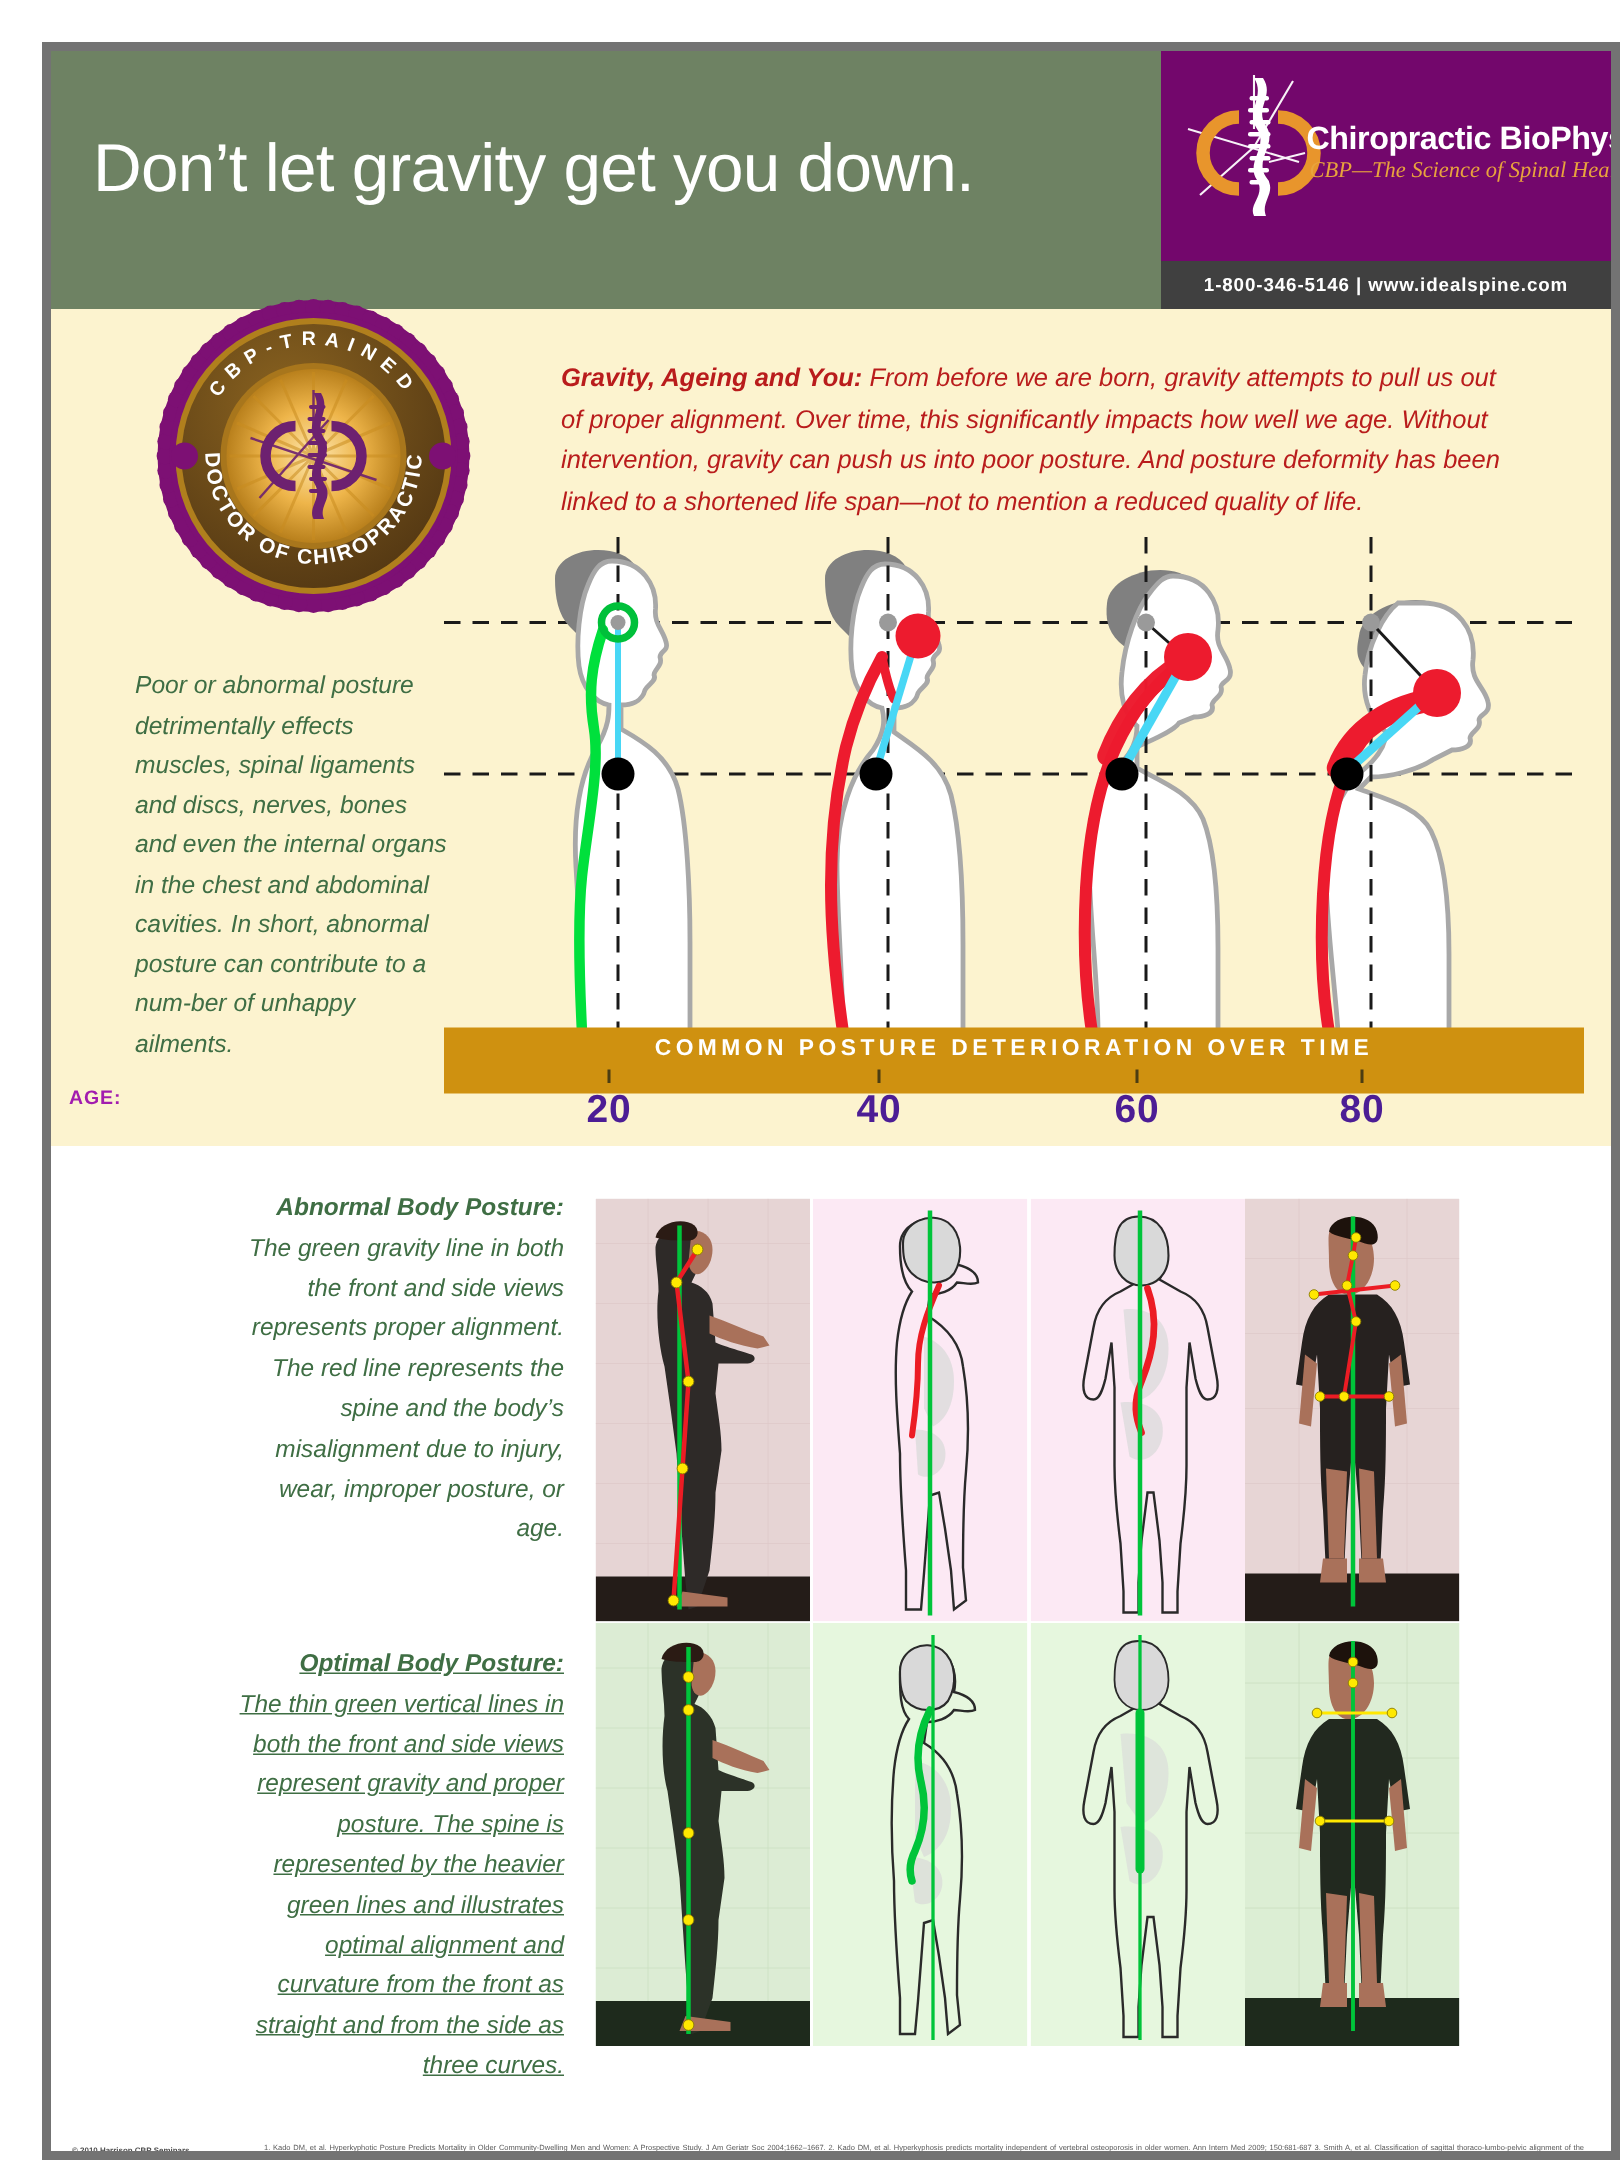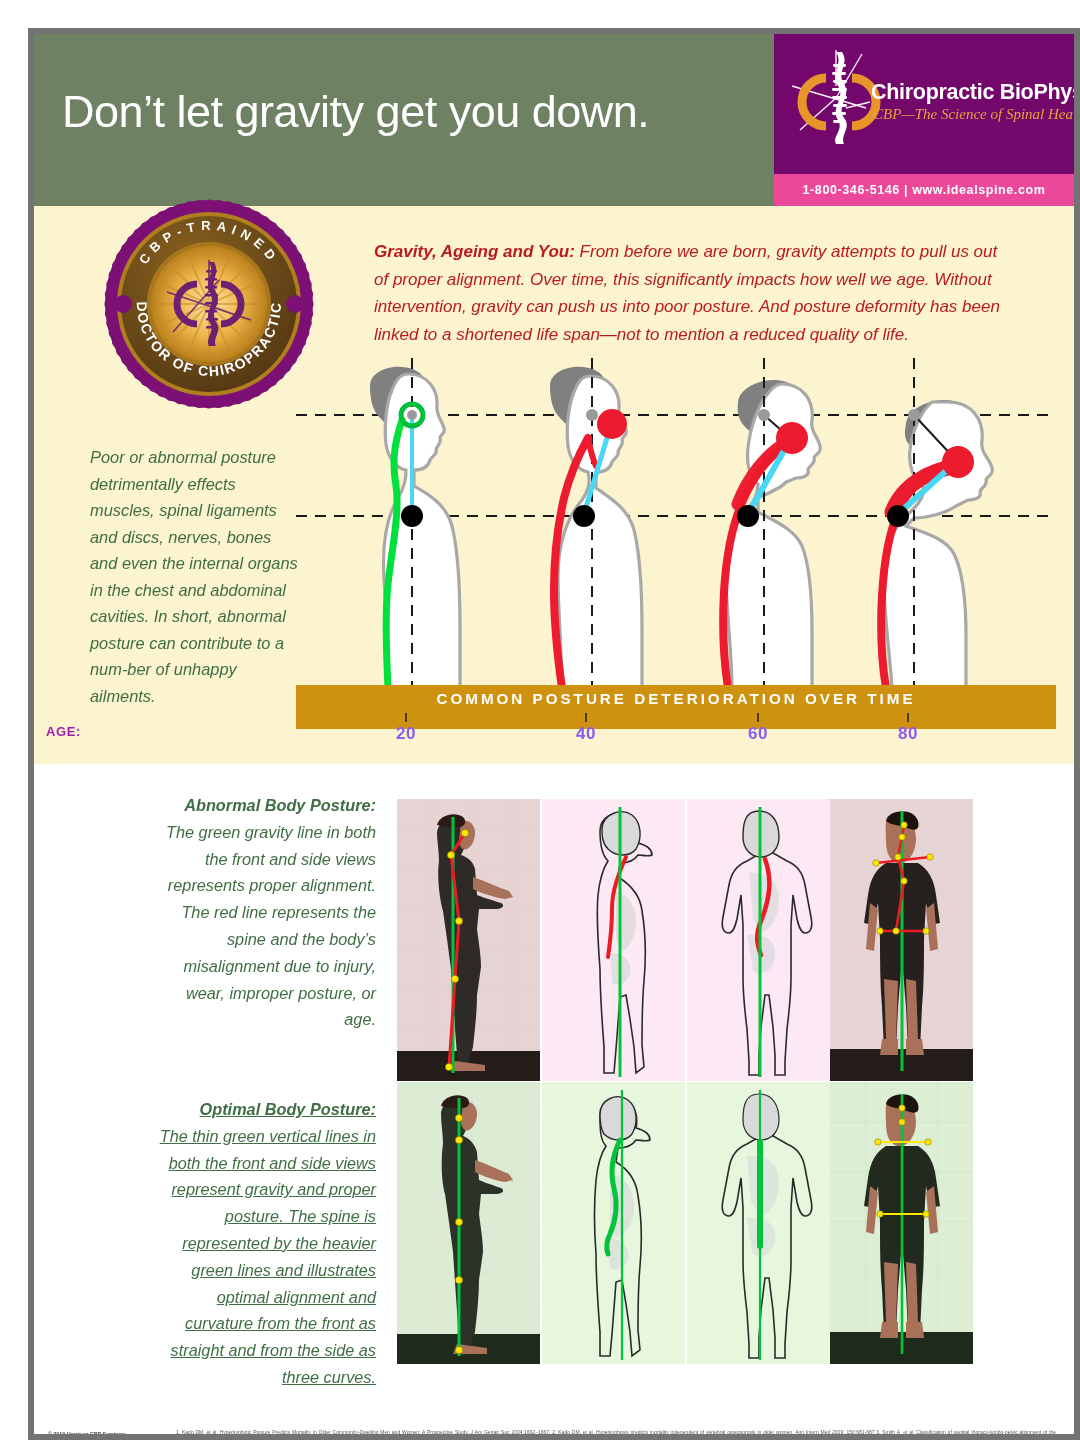--- a/index.html
+++ b/index.html
@@ -47,21 +47,21 @@
     white-space:nowrap;
   }
   .logo-tag{
     position:absolute;left:99px;top:72px;
     color:#e8a33d;font-size:15px;font-style:italic;
     font-family:"Liberation Serif",serif;
     white-space:nowrap;
   }
   .contactbar{
     position:absolute;right:0;top:140px;width:300px;height:50px;
-    background:#ec4899;
+    background:#404040;
   }
   .contact-text{
     position:absolute;left:0;top:0;width:300px;height:32px;
     line-height:32px;text-align:center;
     color:#ffffff;font-size:12.5px;font-weight:700;letter-spacing:0.6px;
   }
   
   .cream{
     position:absolute;left:0;top:172px;width:1040px;height:558px;
     background:#fcf3cf;
@@ -95,21 +95,21 @@
     font-size:15.2px;font-weight:700;letter-spacing:3.0px;
   }
   .age-label{
     position:absolute;left:12px;top:518px;
     color:#a21caf;font-size:13px;font-weight:700;letter-spacing:0.6px;
   }
   .age-row{position:absolute;left:262px;top:507px;width:760px;height:40px;}
   .tick{position:absolute;top:0;width:2px;height:9px;background:#4b3d12;}
   .agenum{
     position:absolute;top:11px;width:60px;text-align:center;
-    color:#8b5cf6;font-size:17px;font-weight:700;letter-spacing:0.5px;
+    color:#4c1d95;font-size:26px;font-weight:700;letter-spacing:0.5px;
   }
   
   .white{
     position:absolute;left:0;top:730px;width:1040px;height:670px;
     background:#ffffff;
   }
   .blurb{
     width:212px;color:#3f6e44;font-size:16.3px;line-height:26.8px;
     font-style:italic;text-align:right;
   }

